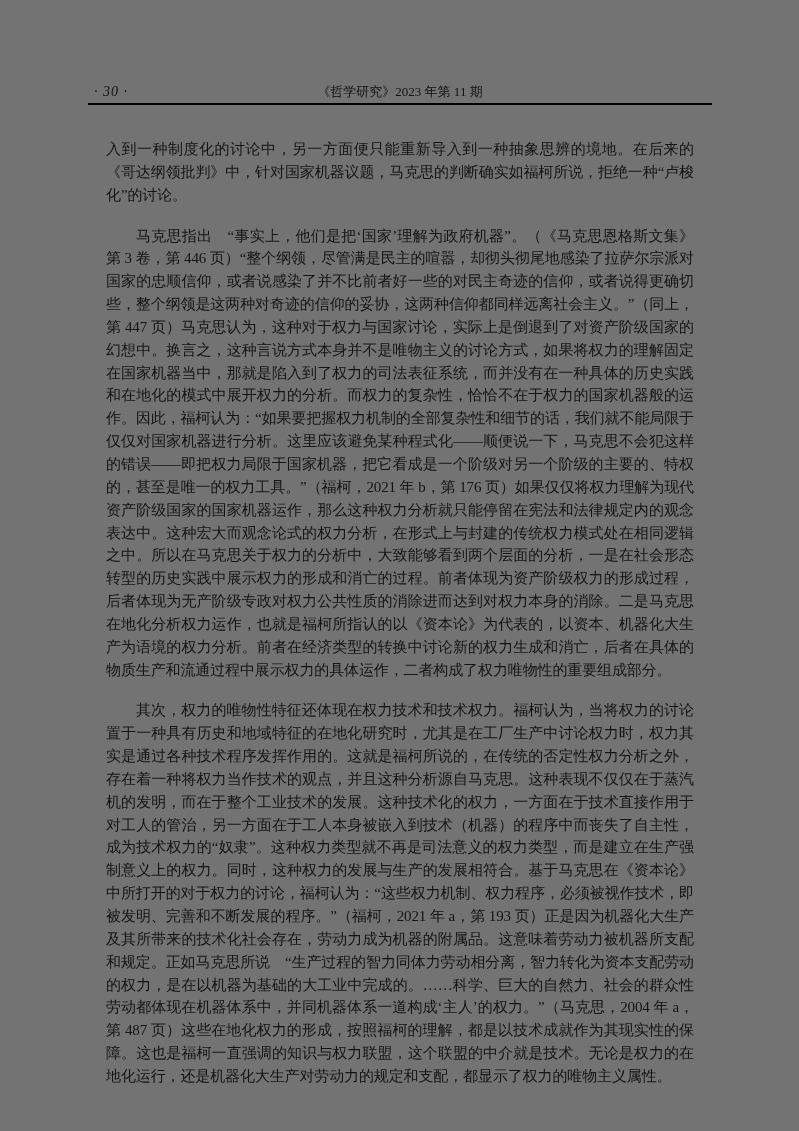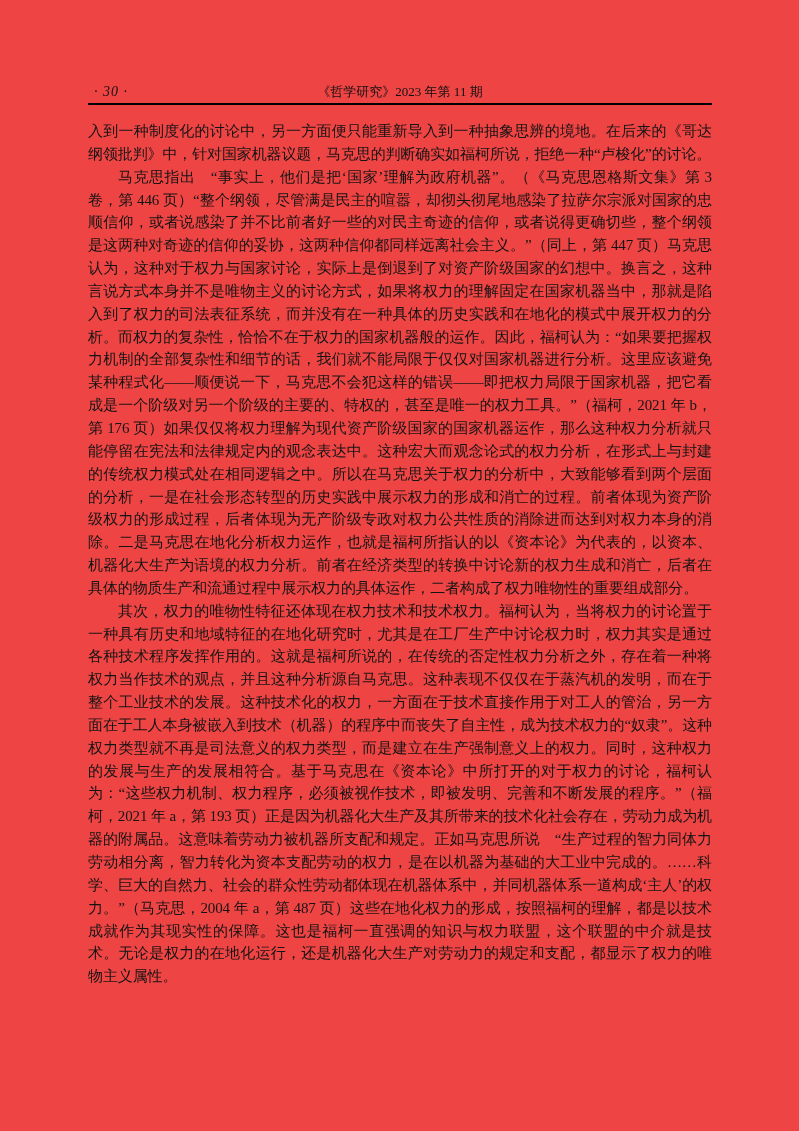--- a/index.html
+++ b/index.html
@@ -4,21 +4,21 @@
 <style>
   html, body {
     margin: 0;
     padding: 0;
     background: #ffffff;
   }
   .page {
     position: relative;
     width: 799px;
     height: 1131px;
-    background: #ef4444;
+    background: #737373;
     color: #111111;
     font-family: "Liberation Serif", "DejaVu Serif", serif;
     overflow: hidden;
   }
   .header {
     position: absolute;
     top: 83px;
     left: 88px;
     width: 624px;
     height: 20px;
@@ -56,21 +56,21 @@
     top: 120px;
     left: 88px;
     width: 624px;
     font-size: 15px;
     letter-spacing: -0.12px;
     line-height: 22.85px;
     text-align: justify;
     color: #141414;
   }
   .article p {
-    margin: 0;
+    margin: 18px;
     padding: 0;
   }
   .article p.indent {
     text-indent: 2em;
   }
 </style>
 </head>
 <body>
 
 <div class="page">

